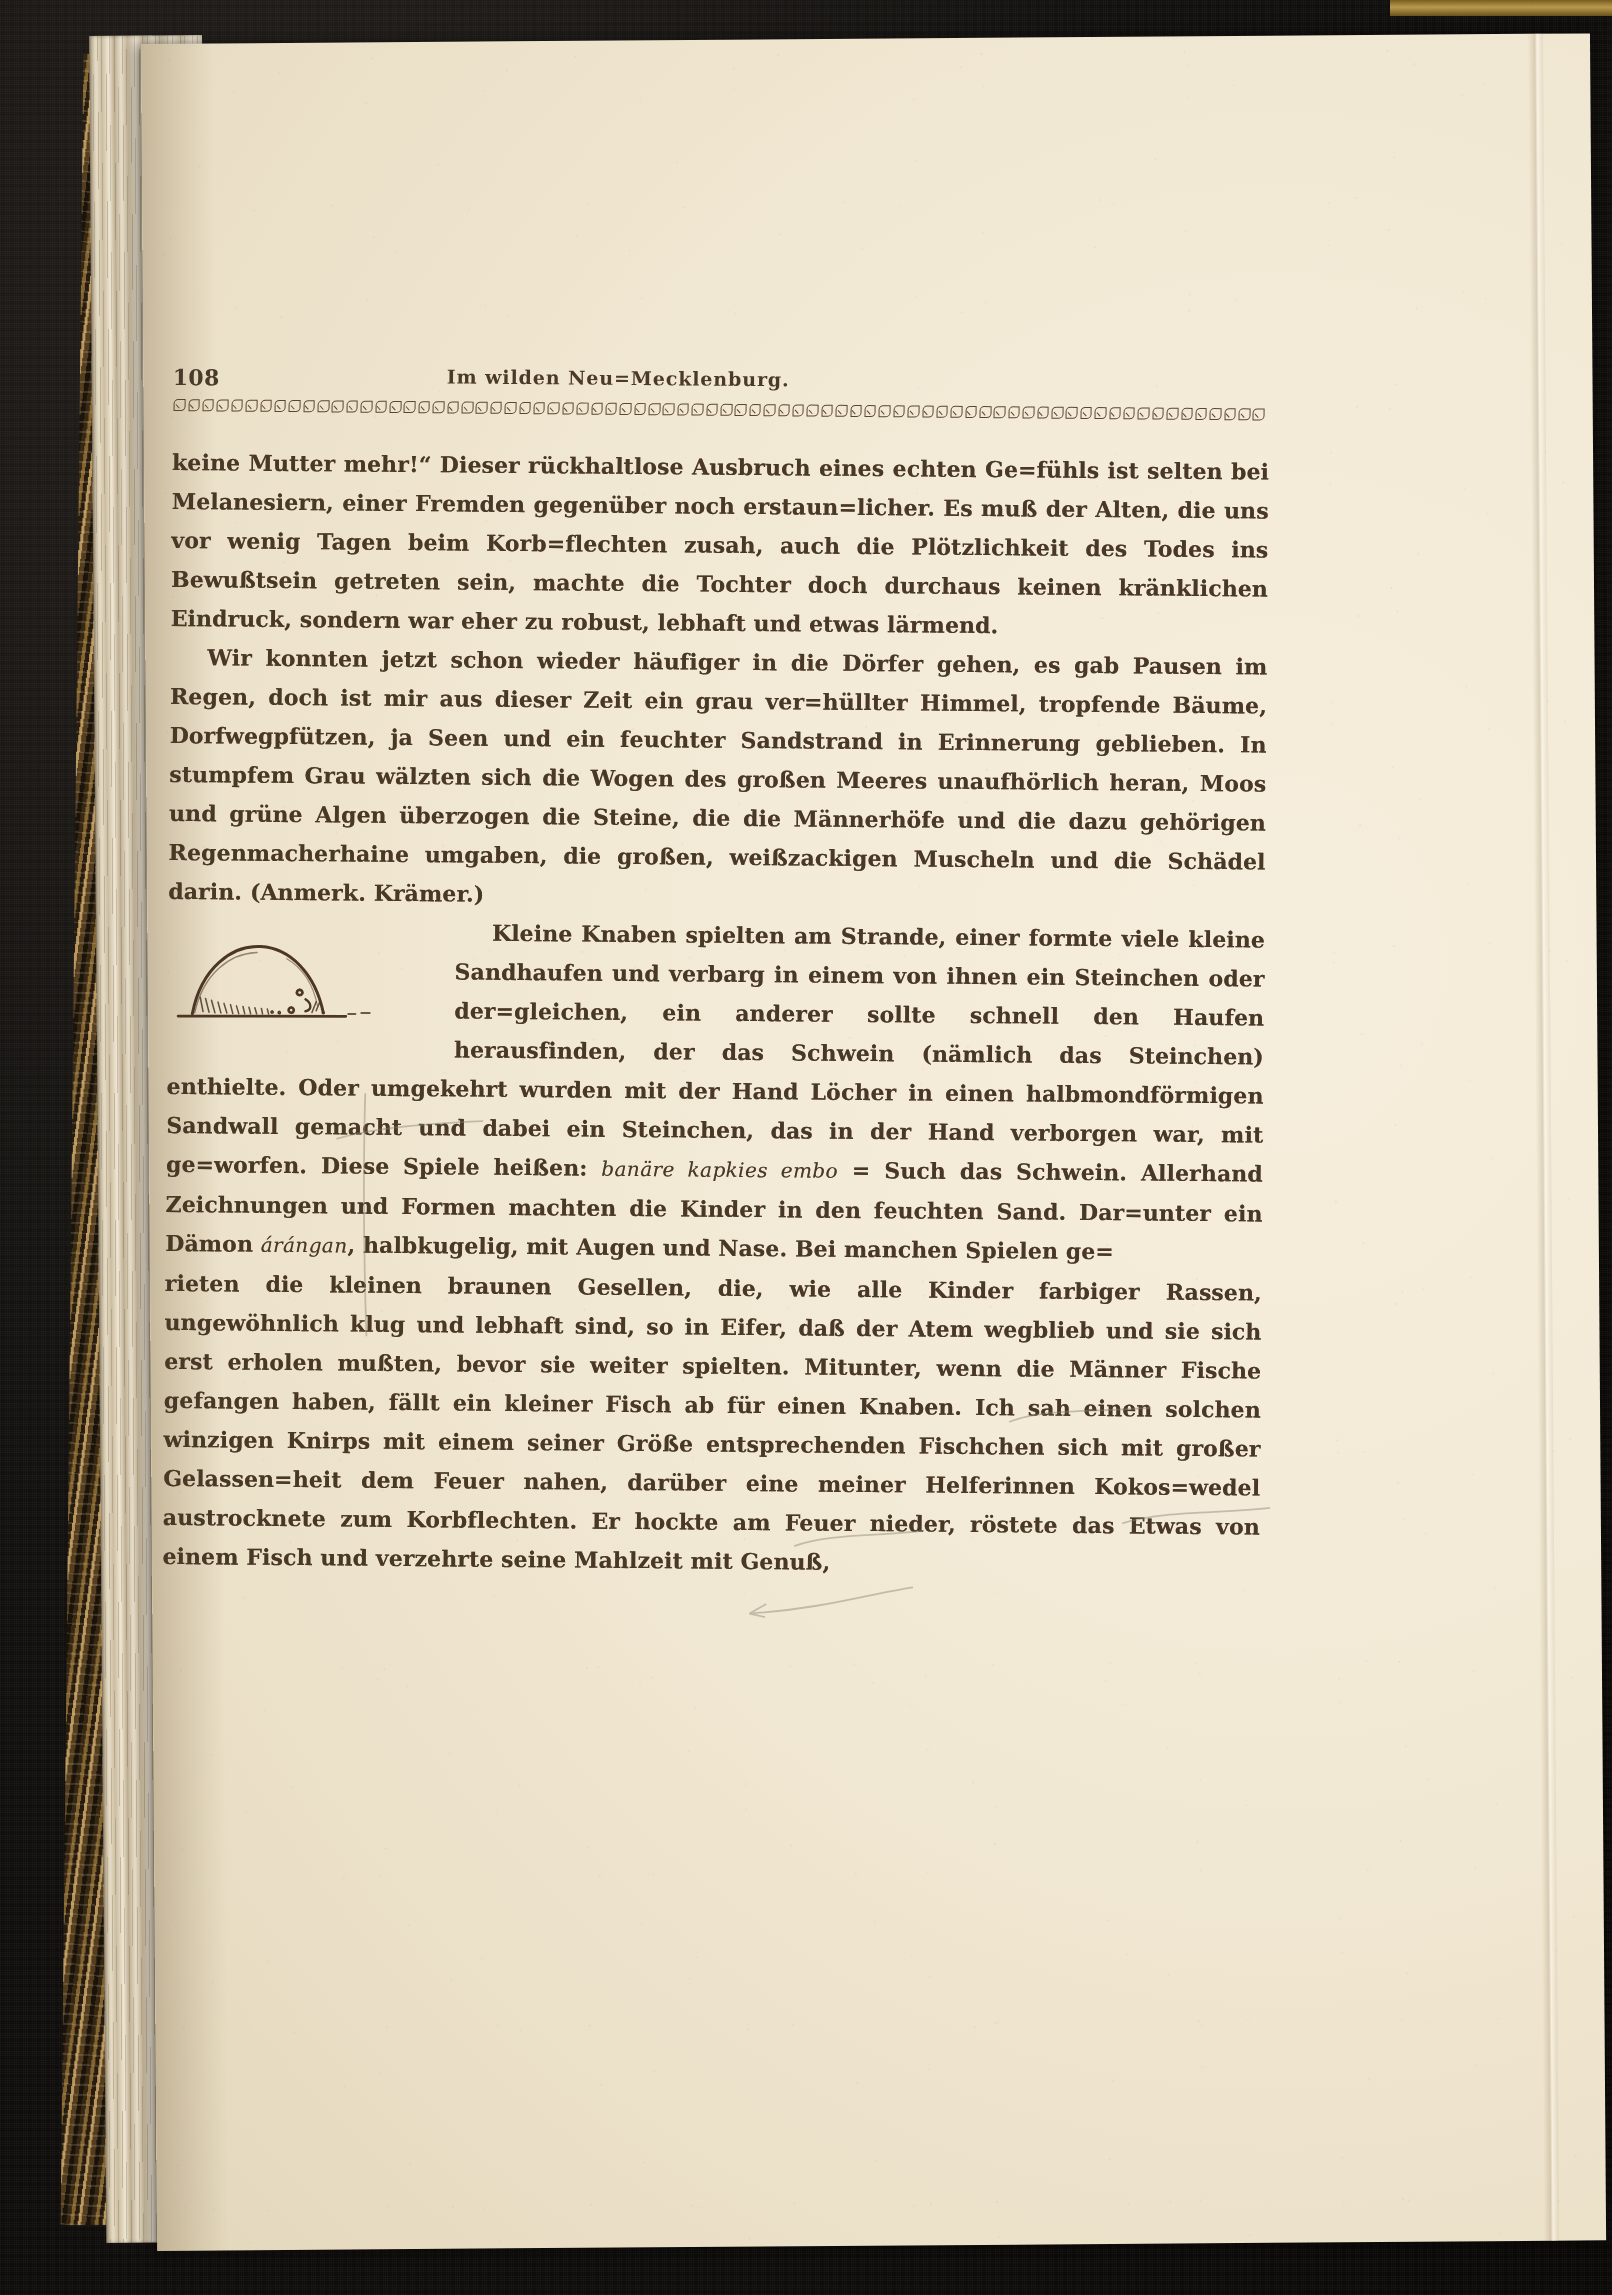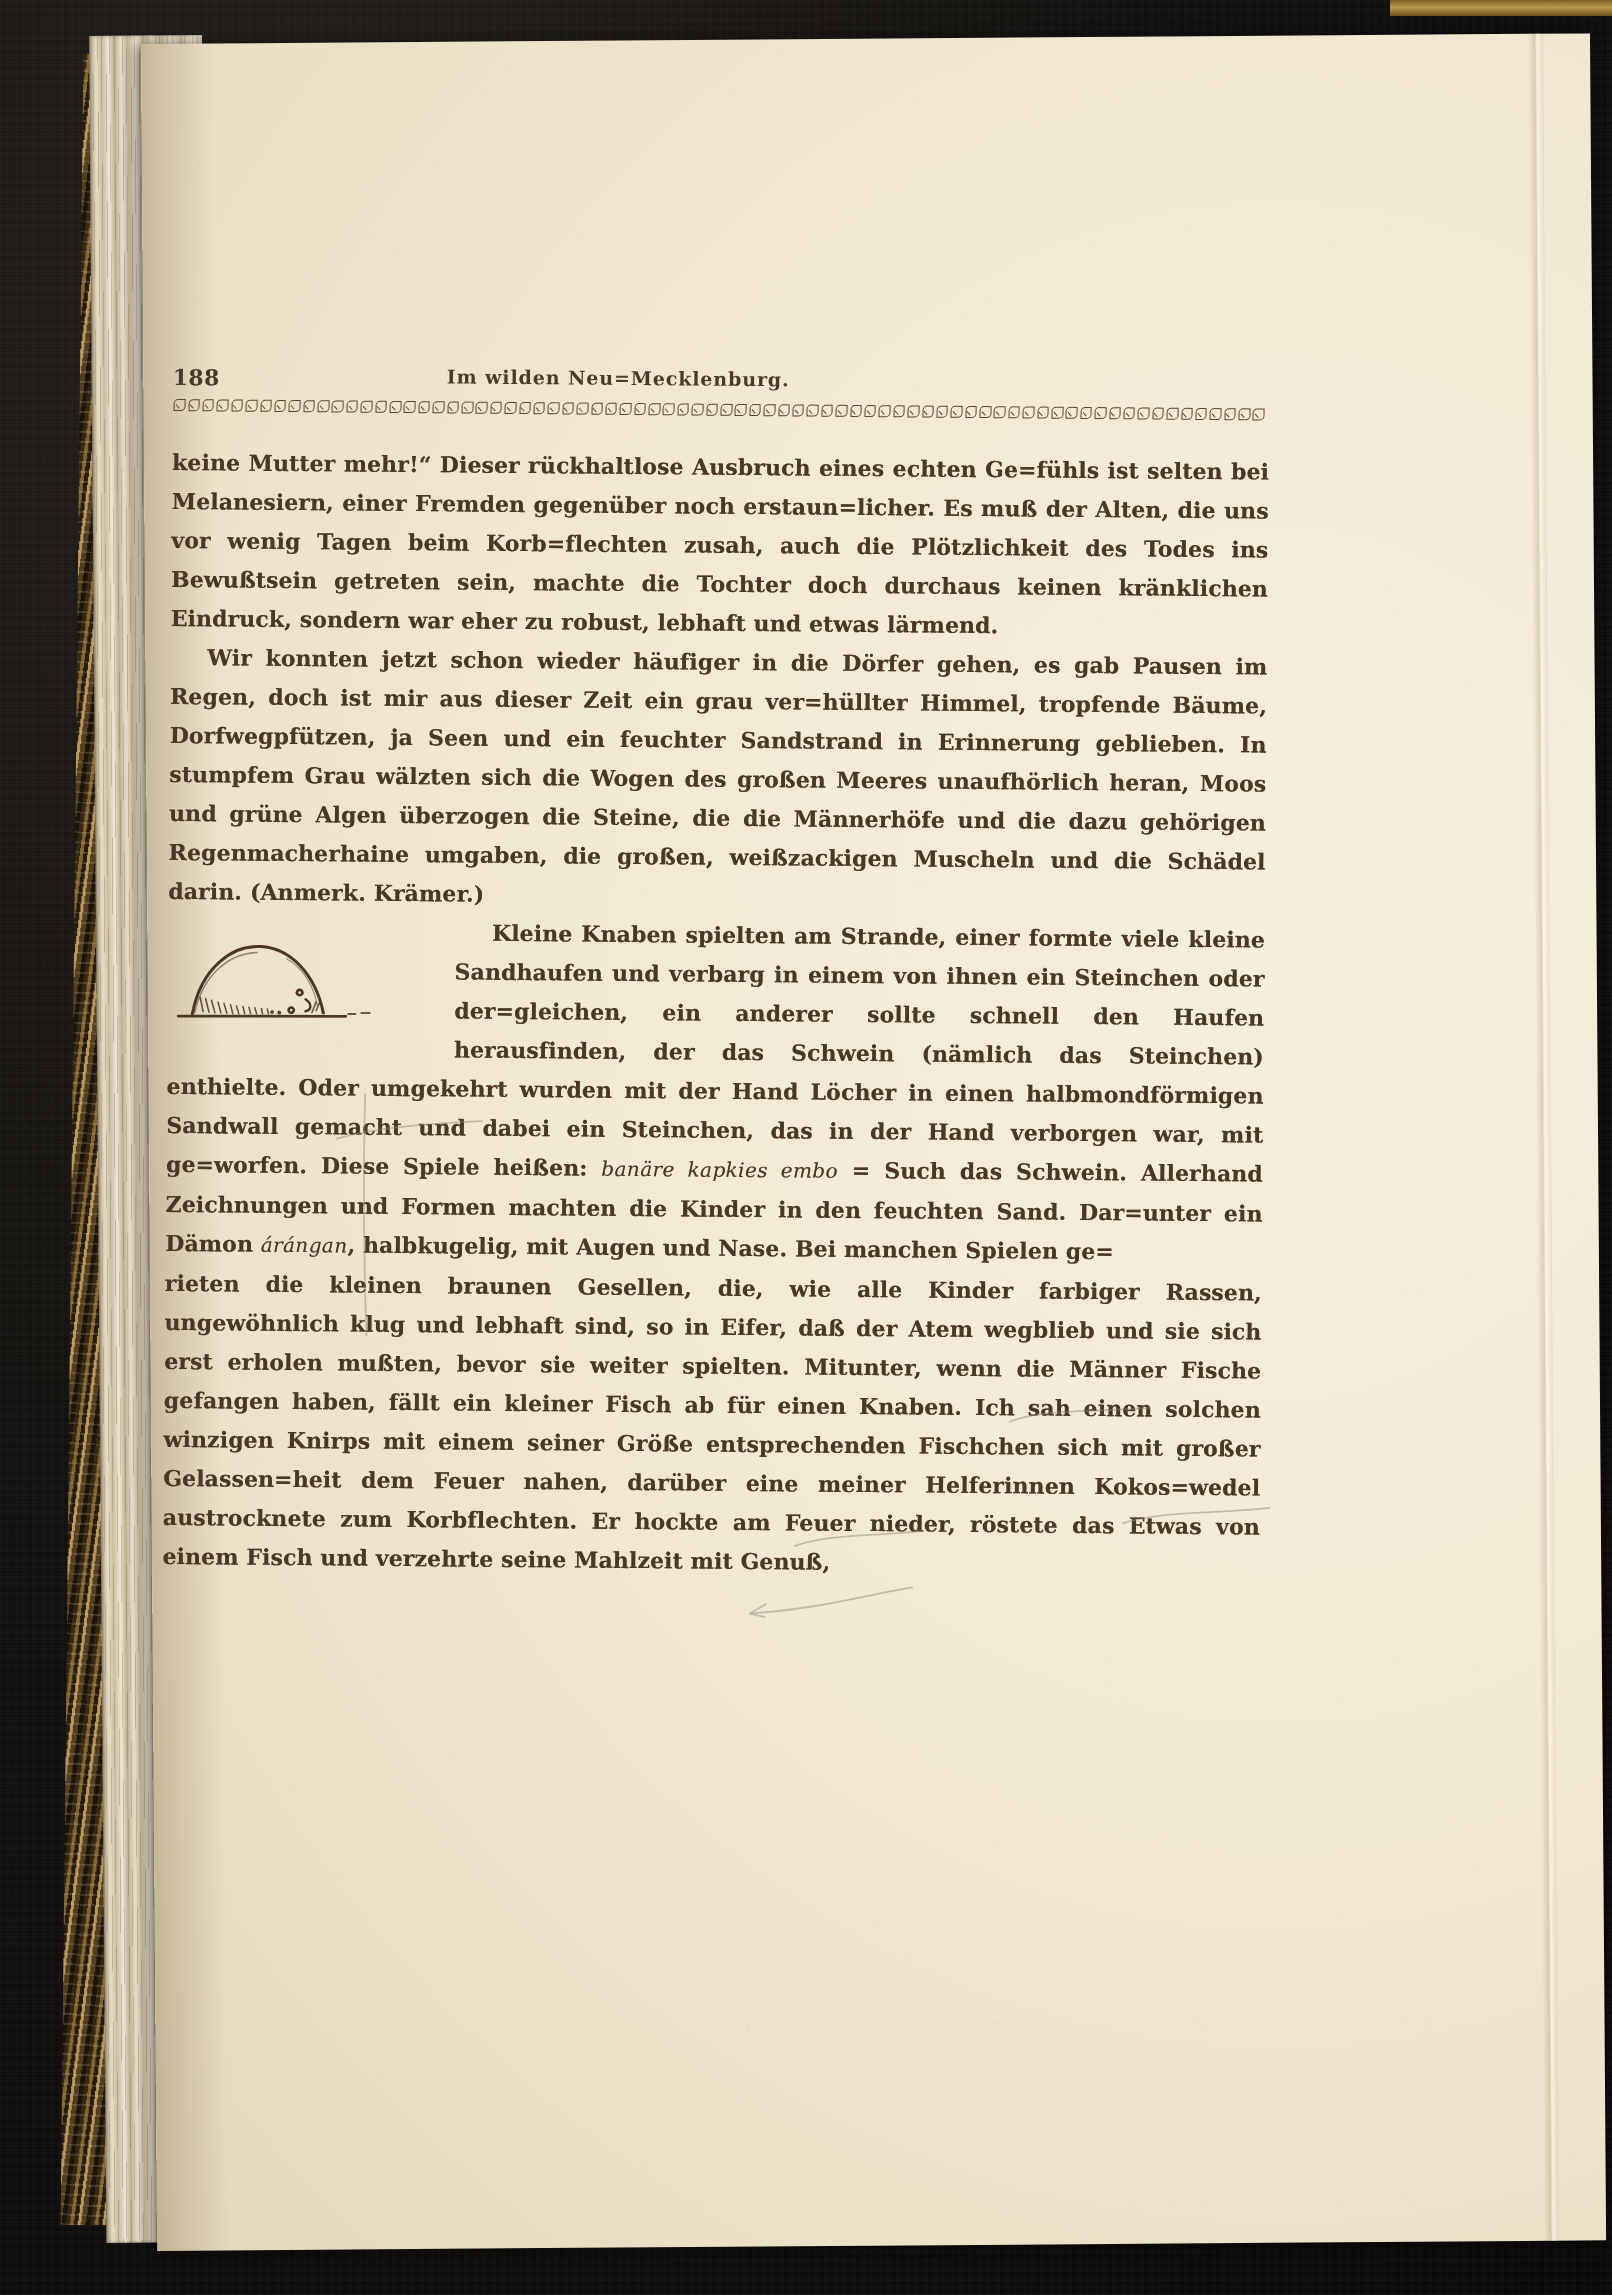--- a/index.html
+++ b/index.html
@@ -129,21 +129,21 @@
 
 <div id="page">
   <div class="gutter"></div>
   <div class="grain"></div>
   <div class="crease"></div>
 </div>
 
 <div id="typeblock">
 
   <div class="running-head">
-    <div class="folio">188</div>
+    <div class="folio">108</div>
     <div class="head-title">Im wilden Neu=Mecklenburg.</div>
   </div>
 
   <div class="ornament" id="ornament-rule"><span class="orn-cell"></span><span class="orn-cell"></span><span class="orn-cell"></span><span class="orn-cell"></span><span class="orn-cell"></span><span class="orn-cell"></span><span class="orn-cell"></span><span class="orn-cell"></span><span class="orn-cell"></span><span class="orn-cell"></span><span class="orn-cell"></span><span class="orn-cell"></span><span class="orn-cell"></span><span class="orn-cell"></span><span class="orn-cell"></span><span class="orn-cell"></span><span class="orn-cell"></span><span class="orn-cell"></span><span class="orn-cell"></span><span class="orn-cell"></span><span class="orn-cell"></span><span class="orn-cell"></span><span class="orn-cell"></span><span class="orn-cell"></span><span class="orn-cell"></span><span class="orn-cell"></span><span class="orn-cell"></span><span class="orn-cell"></span><span class="orn-cell"></span><span class="orn-cell"></span><span class="orn-cell"></span><span class="orn-cell"></span><span class="orn-cell"></span><span class="orn-cell"></span><span class="orn-cell"></span><span class="orn-cell"></span><span class="orn-cell"></span><span class="orn-cell"></span><span class="orn-cell"></span><span class="orn-cell"></span><span class="orn-cell"></span><span class="orn-cell"></span><span class="orn-cell"></span><span class="orn-cell"></span><span class="orn-cell"></span><span class="orn-cell"></span><span class="orn-cell"></span><span class="orn-cell"></span><span class="orn-cell"></span><span class="orn-cell"></span><span class="orn-cell"></span><span class="orn-cell"></span><span class="orn-cell"></span><span class="orn-cell"></span><span class="orn-cell"></span><span class="orn-cell"></span><span class="orn-cell"></span><span class="orn-cell"></span><span class="orn-cell"></span><span class="orn-cell"></span><span class="orn-cell"></span><span class="orn-cell"></span><span class="orn-cell"></span><span class="orn-cell"></span><span class="orn-cell"></span><span class="orn-cell"></span><span class="orn-cell"></span><span class="orn-cell"></span><span class="orn-cell"></span><span class="orn-cell"></span><span class="orn-cell"></span><span class="orn-cell"></span><span class="orn-cell"></span><span class="orn-cell"></span><span class="orn-cell"></span><span class="orn-cell"></span></div>
 
   <div class="body-text">
 
     <p>keine Mutter mehr!“ Dieser rückhaltlose Ausbruch eines echten Ge=fühls ist selten bei Melanesiern, einer Fremden gegenüber noch erstaun=licher. Es muß der Alten, die uns vor wenig Tagen beim Korb=flechten zusah, auch die Plötzlichkeit des Todes ins Bewußtsein getreten sein, machte die Tochter doch durchaus keinen kränklichen Eindruck, sondern war eher zu robust, lebhaft und etwas lärmend.</p>
 
     <p class="indent">Wir konnten jetzt schon wieder häufiger in die Dörfer gehen, es gab Pausen im Regen, doch ist mir aus dieser Zeit ein grau ver=hüllter Himmel, tropfende Bäume, Dorfwegpfützen, ja Seen und ein feuchter Sandstrand in Erinnerung geblieben. In stumpfem Grau wälzten sich die Wogen des großen Meeres unaufhörlich heran, Moos und grüne Algen überzogen die Steine, die die Männerhöfe und die dazu gehörigen Regenmacherhaine umgaben, die großen, weißzackigen Muscheln und die Schädel darin. (Anmerk. Krämer.)</p>

